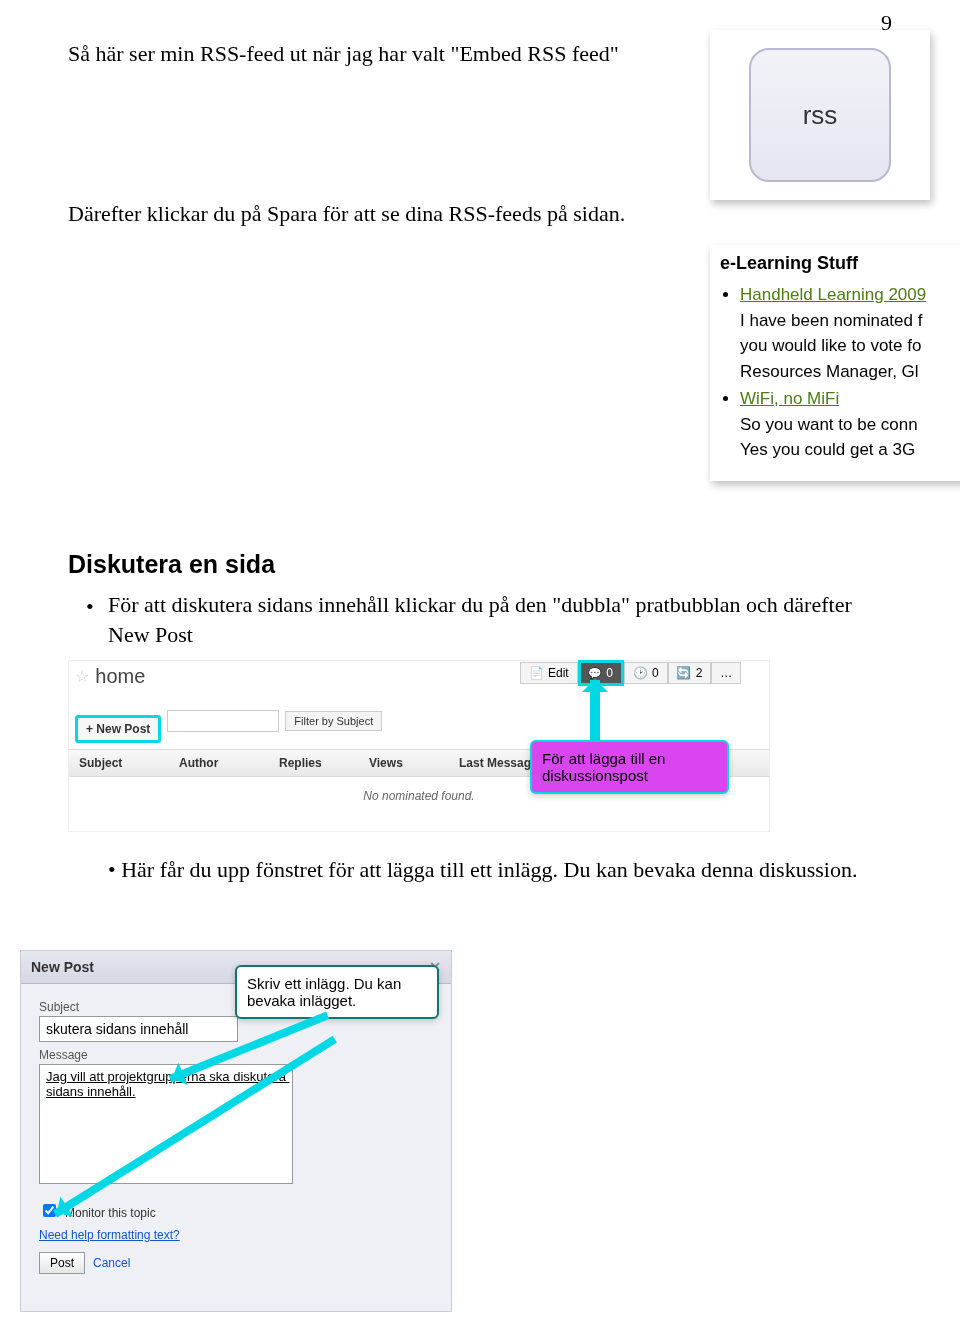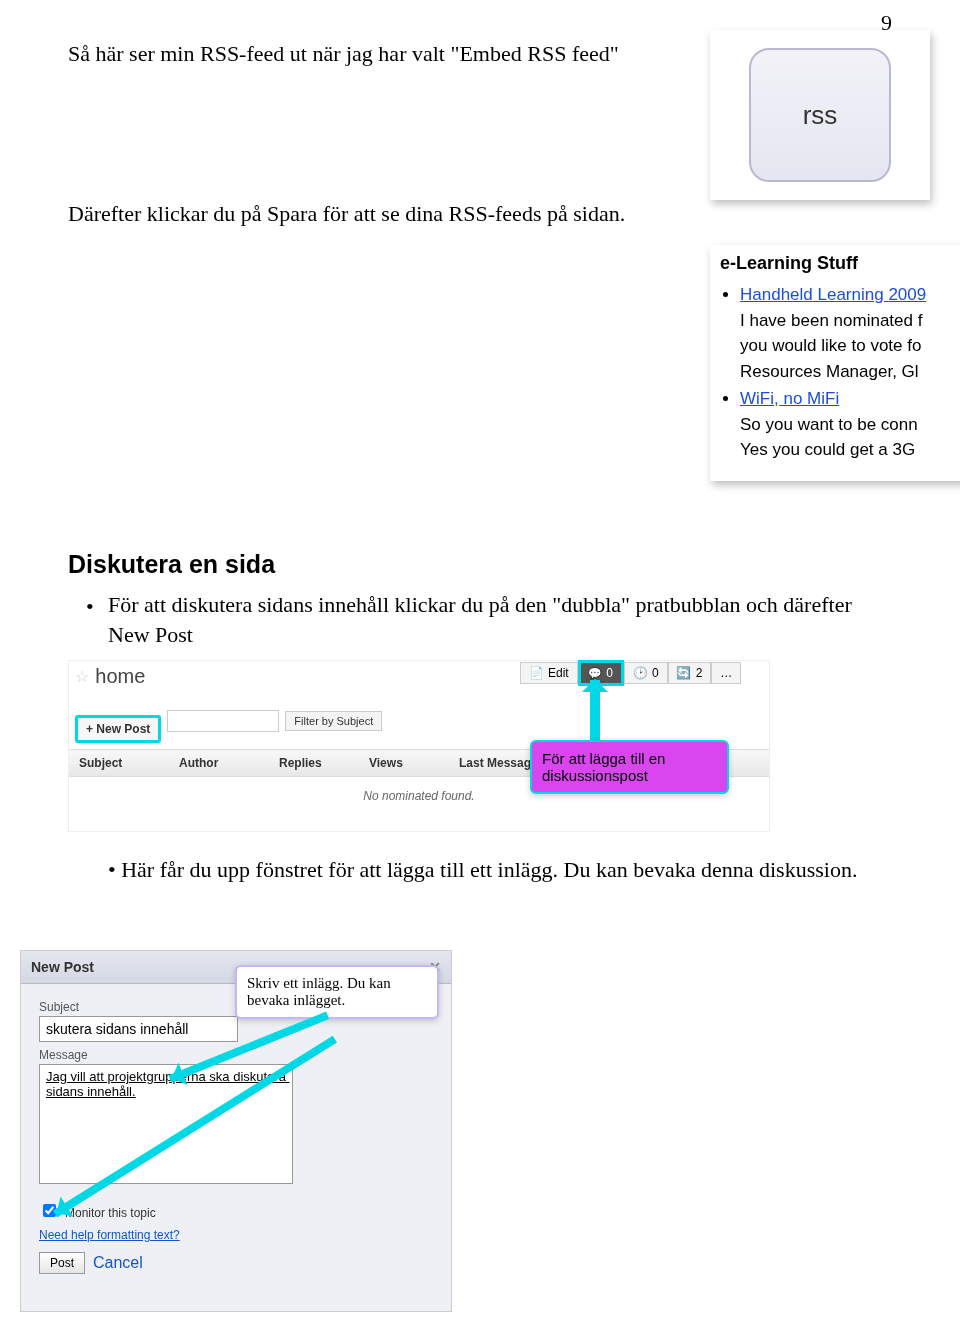--- a/index.html
+++ b/index.html
@@ -77,21 +77,21 @@
     font-size: 18px;
     margin-bottom: 8px;
   }
   .rss-preview ul {
     margin: 0 0 0 20px;
     padding: 0;
     font-size: 17px;
     line-height: 1.5;
   }
   .rss-preview ul li { margin-bottom: 2px; }
-  .rss-preview a { color: #1d4ed8; text-decoration: underline; }
+  .rss-preview a { color: #4d7c0f; text-decoration: underline; }
   .rss-preview .sub { color: #000; }
 
   .section-h {
     position: absolute;
     top: 550px;
     left: 68px;
     font-family: Arial, sans-serif;
     font-size: 25px;
     font-weight: bold;
   }
@@ -284,32 +284,32 @@
     color: #333;
   }
   .helplink { color: #1155cc; font-size: 12px; text-decoration: underline; margin-top: 8px; display: block; }
   .dlg-btns { margin-top: 10px; display: flex; gap: 8px; align-items: center; }
   .postbtn {
     border: 1px solid #999;
     background: linear-gradient(#fff,#e6e6e6);
     padding: 3px 10px;
     font-size: 12px;
   }
-  .cancellink { color: #1155cc; font-size: 16px; }
+  .cancellink { color: #1155cc; font-size: 12px; }
 
   .tooltip2 {
     position: absolute;
     top: 965px;
     left: 235px;
     width: 180px;
     background: #fff;
-    border: 2px solid #c4b5fd;
+    border: 2px solid #0f766e;
     border-radius: 6px;
     padding: 8px 10px;
-    font-family: Liberation Serif, serif;
+    font-family: Liberation Sans, sans-serif;
     font-size: 15px;
     box-shadow: 0 2px 6px rgba(0,0,0,0.2);
   }
   
   .darrow {
     position: absolute;
     background: #00d8e6;
     height: 8px;
     transform-origin: left center;
   }

